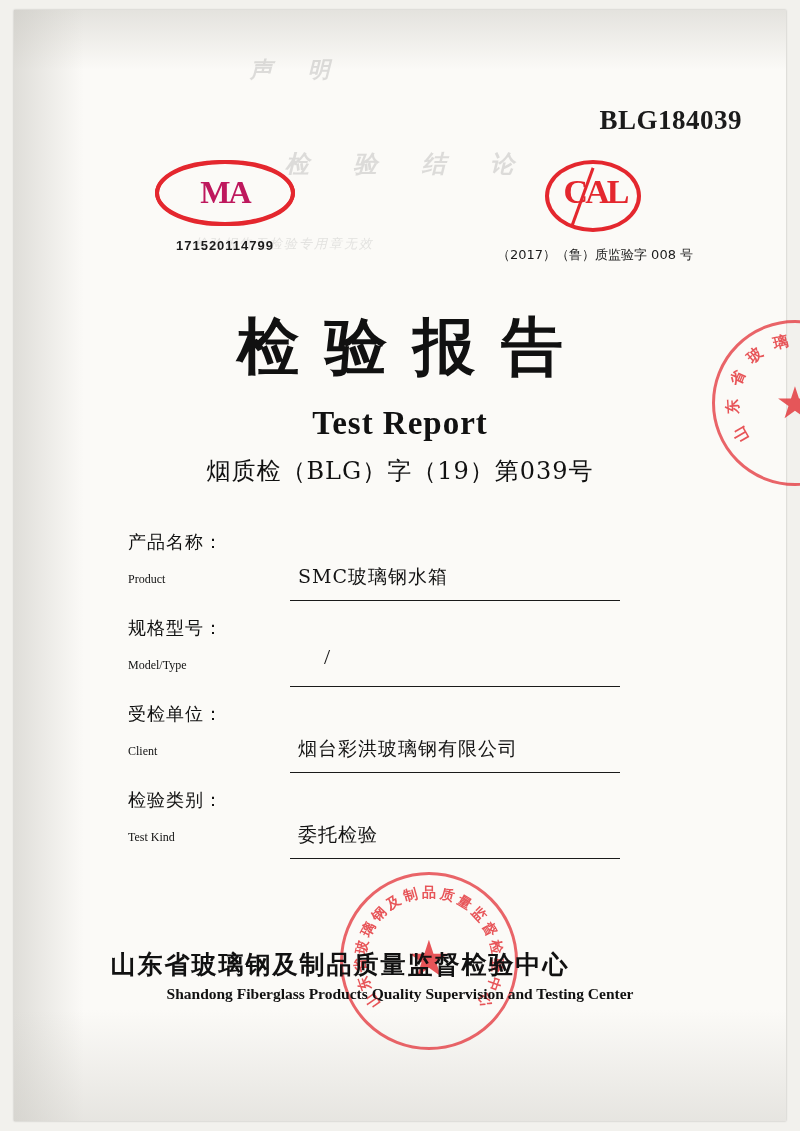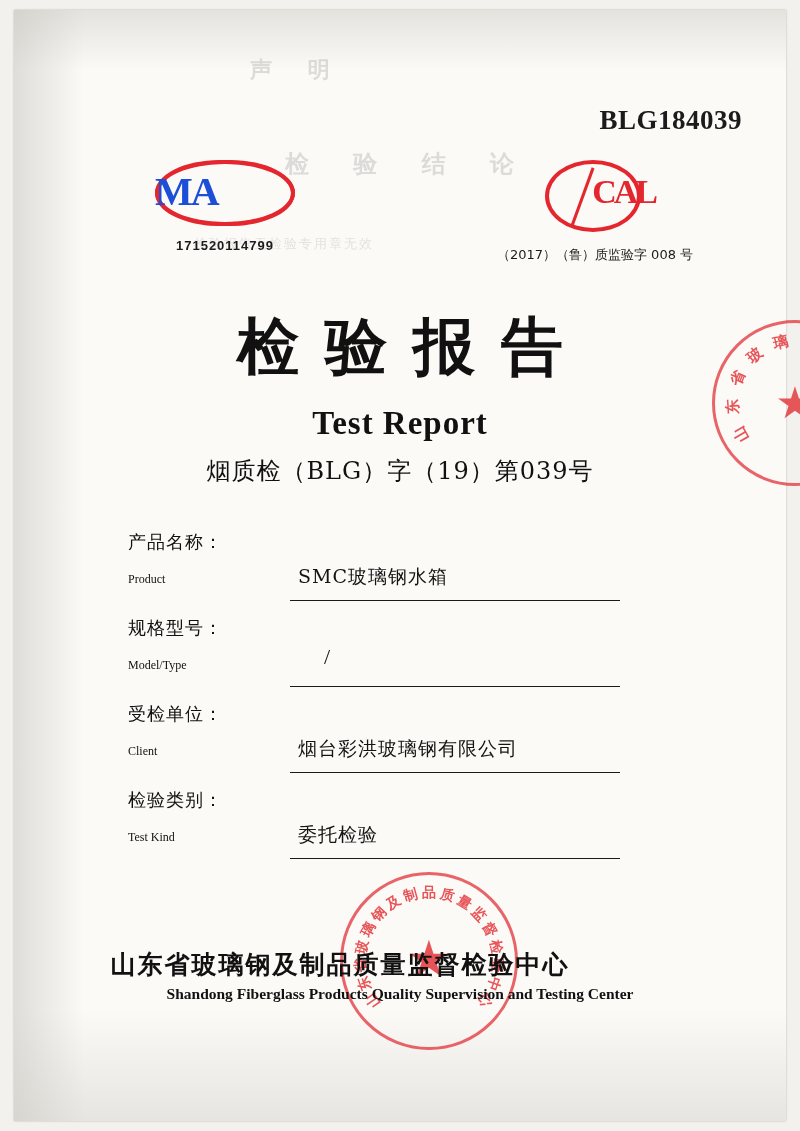--- a/index.html
+++ b/index.html
@@ -57,20 +57,21 @@
   }
 
   
   .ghost {
     position: absolute;
     color: rgba(150,150,150,0.30);
     font-family: "DejaVu Sans", sans-serif;
     letter-spacing: 10px;
     user-select: none;
     pointer-events: none;
+    font-style: italic;
   }
   #ghost1 { left: 250px; top: 55px; font-size: 22px; font-weight: bold; letter-spacing: 14px; }
   #ghost3 { left: 285px; top: 148px; font-size: 24px; font-weight: bold; letter-spacing: 18px; }
   #ghost4 { left: 185px; top: 235px; font-size: 13px; letter-spacing: 2px; color: rgba(150,150,150,0.24); margin-left: 9px; }
 
   
   #report-no {
     position: absolute;
     right: 58px;
     top: 105px;
@@ -110,26 +111,26 @@
     left: -4px; top: -4px;
     width: 140px; height: 66px;
     border: 4px solid #e4272e;
     border-radius: 46% 46% 46% 46% / 50%;
     box-sizing: border-box;
   }
   .cma-text {
     position: absolute;
     left: 0; top: 8px;
     width: 140px;
-    text-align: left;
-    font-family: "Liberation Serif", serif;
-    font-weight: bold;
-    font-size: 40px;
+    text-align: center;
+    font-family: "Liberation Serif", serif;
+    font-weight: bold;
+    font-size: 32px;
     letter-spacing: -2px;
-    color: #1d4ed8;
+    color: #be185d;
     line-height: 48px;
   }
   #cma-code {
     margin-top: 12px;
     font-size: 13px;
     font-weight: bold;
     letter-spacing: 1px;
     color: #1b1b1b;
     font-family: "Liberation Sans", sans-serif;
   }
@@ -153,21 +154,21 @@
     left: 10px; top: 0;
     width: 96px; height: 72px;
     border: 4px solid #e4272e;
     border-radius: 50%;
     box-sizing: border-box;
   }
   .cal-inner {
     position: absolute;
     left: 0; top: 10px;
     width: 120px;
-    text-align: right;
+    text-align: center;
     font-family: "Liberation Serif", serif;
     font-size: 34px;
     font-weight: bold;
     color: #e4272e;
     letter-spacing: -3px;
     line-height: 44px;
   }
   .cal-slash {
     position: absolute;
     left: 46px; top: 6px;

